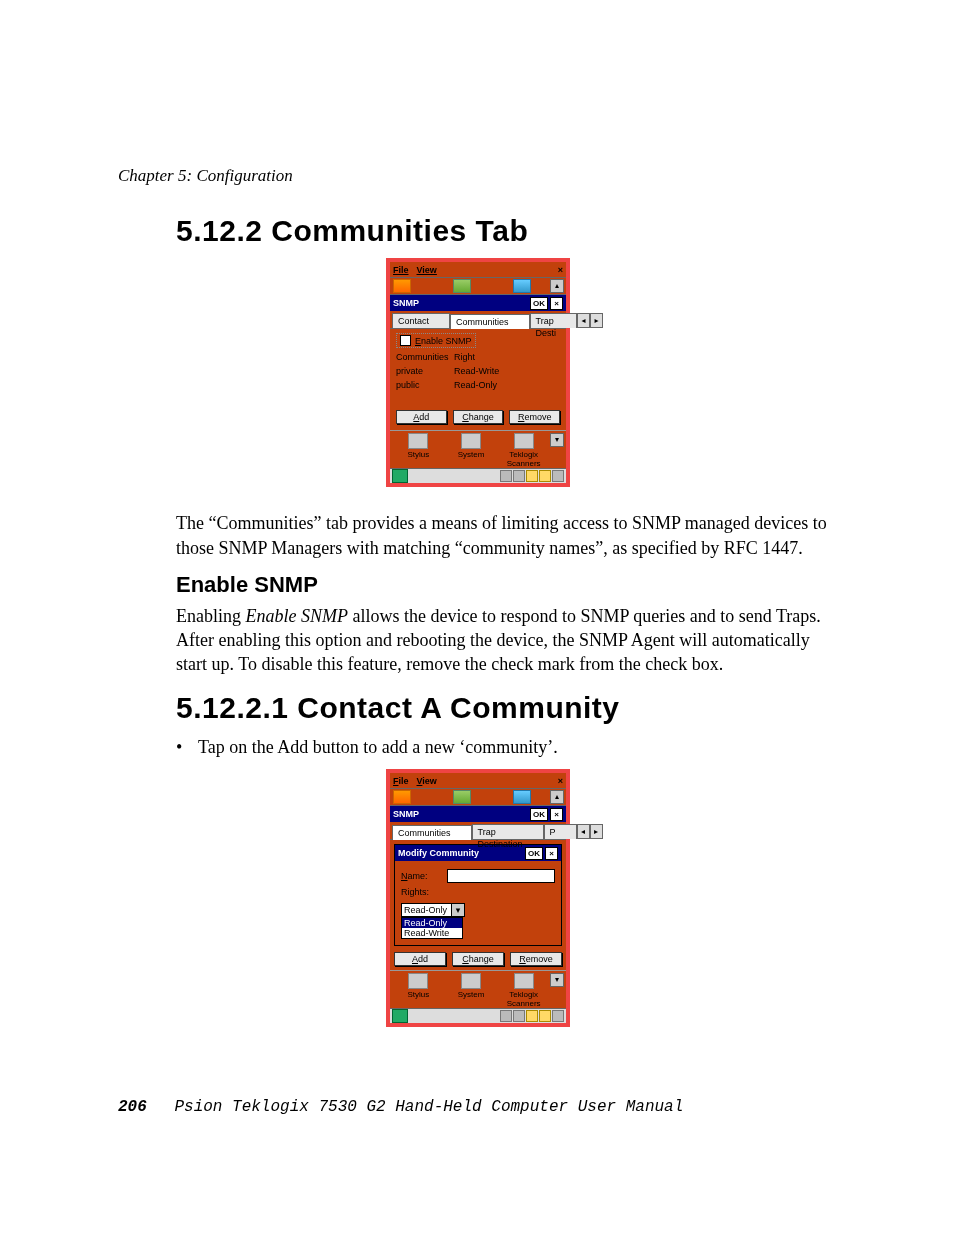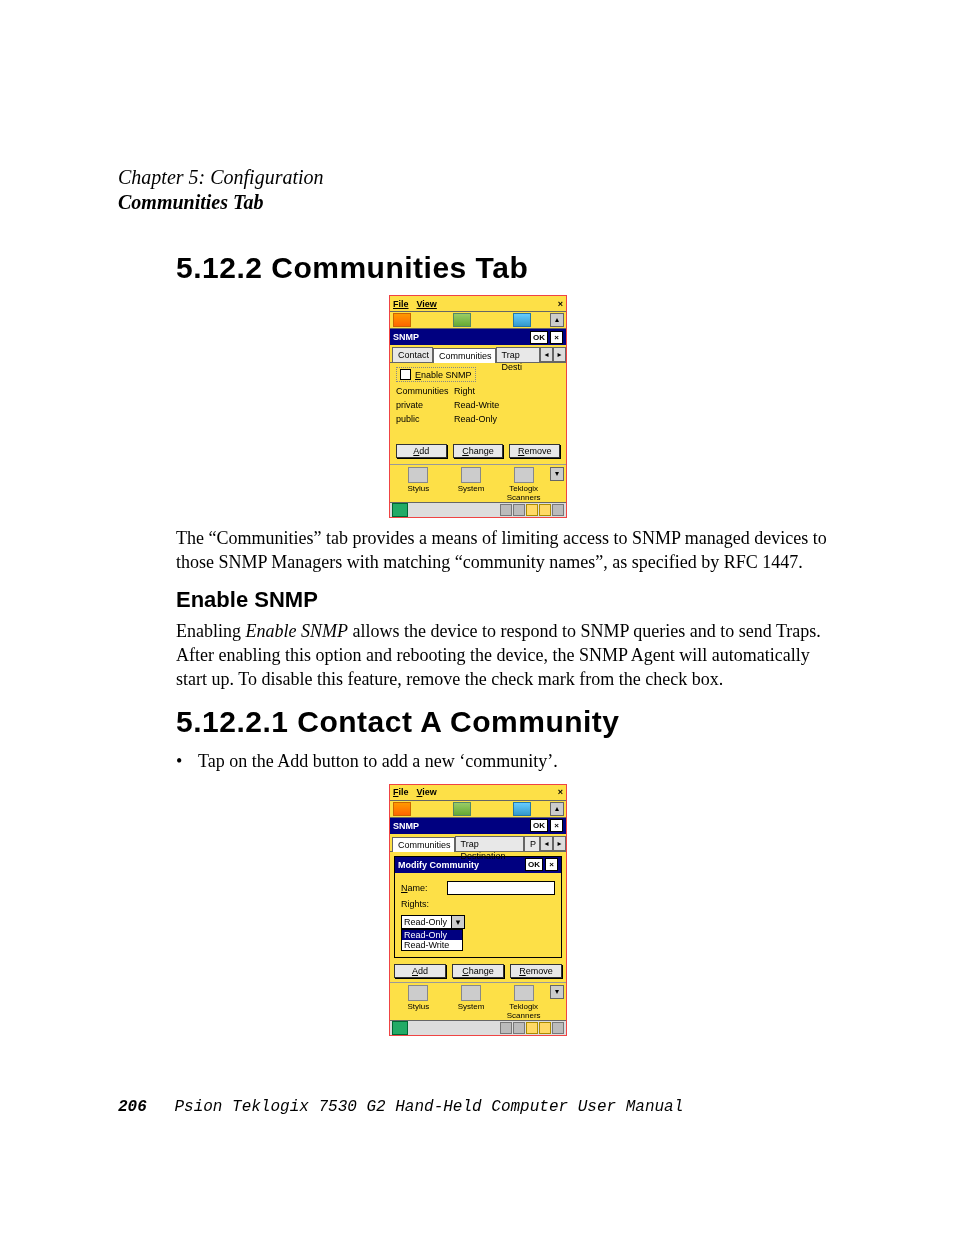--- a/index.html
+++ b/index.html
@@ -12,23 +12,23 @@
     position: relative;
   }
   .page {
     position: absolute;
     left: 118px;
     top: 165px;
     width: 720px;
   }
   .running-head {
     font-style: italic;
-    font-size: 20px;
+    font-size: 17px;
     line-height: 1.25;
-    margin-bottom: 36px;
+    margin-bottom: 28px;
   }
   .running-head .bold { font-weight: bold; }
   .h2 {
     font-family: "Trebuchet MS", "Arial Narrow", Arial, sans-serif;
     font-size: 30px;
     font-weight: 600;
     letter-spacing: 0.5px;
     margin: 14px 0 10px 58px;
   }
   .h3 {
@@ -59,24 +59,24 @@
     left: 118px;
     top: 1098px;
     font-size: 16px;
     font-style: italic;
     font-family: Liberation Mono, monospace;
   }
   .footer .pn { font-weight: bold; font-style: italic; margin-right: 18px; }
 
   
   .shot {
-    margin: 6px auto 8px auto;
+    margin: 6px auto 24px auto;
     width: 176px;
-    background: #fde047;
-    border: 1px solid #ef4444;
+    background: #c2410c;
+    border: 4px solid #ef4444;
     font-family: Tahoma, Arial, sans-serif;
     font-size: 9px;
     color: #000;
   }
   .menubar {
     display: flex;
     align-items: center;
     height: 15px;
     border-bottom: 1px solid #666;
     padding: 0 3px;
@@ -128,21 +128,21 @@
     display: flex;
     align-items: flex-end;
     height: 17px;
     padding-left: 2px;
     border-bottom: 1px solid #666;
     gap: 0;
   }
   .tab {
     border: 1px solid #666;
     border-bottom: none;
-    padding: 1px 3px 0 5px;
+    padding: 1px 20px 0 5px;
     background: #e8e8e8;
     font-size: 9px;
     height: 13px;
     line-height: 12px;
   }
   .tab.active { background: #fff; position: relative; top: 1px; }
   .tabscroll {
     margin-left: auto; display:flex;
   }
   .tabscroll div {
@@ -225,21 +225,20 @@
   .droplist div { padding: 0 2px; }
   .slimrow { display:flex; align-items:flex-start; gap:6px;flex-direction:column; }
 
 </style>
 </head>
 <body>
 
 <div class="page">
   <div class="running-head">
     <div>Chapter 5: Configuration</div>
-    <div class="bold">Communities Tab</div>
   </div>
 
   <div class="h2">5.12.2  Communities Tab</div>
 
   <div class="shot">
     <div class="menubar">
       <span class="m"><span class="u">File</span></span>
       <span class="m"><span class="u">View</span></span>
       <span class="x">×</span>
     </div>

